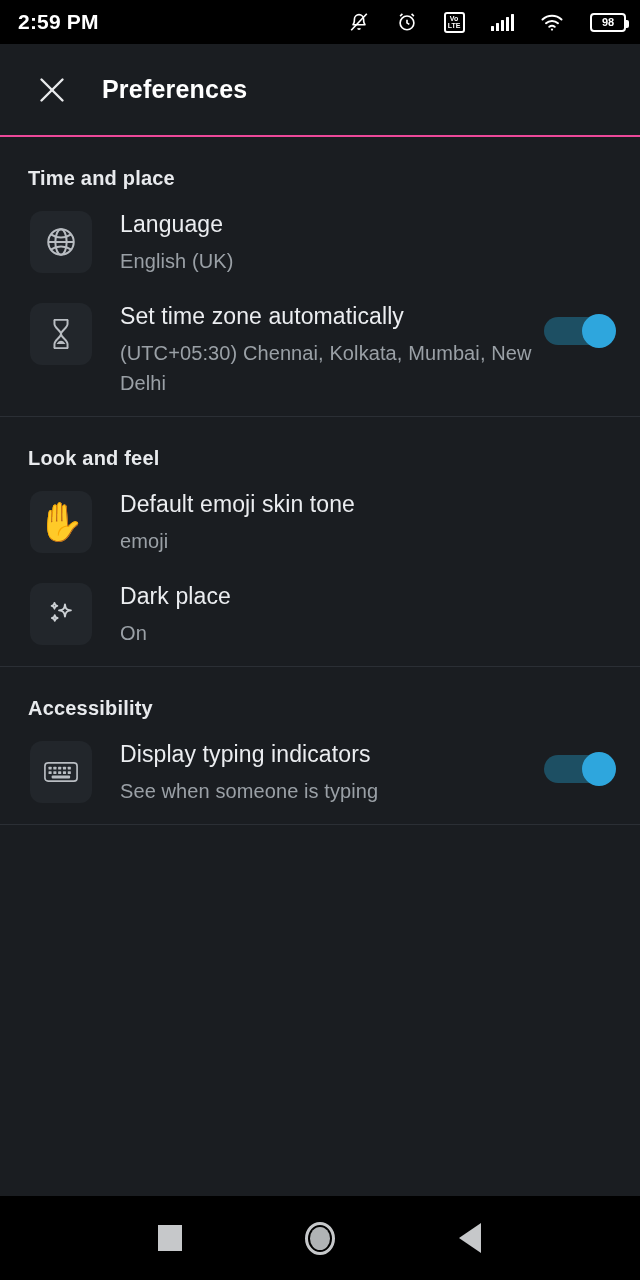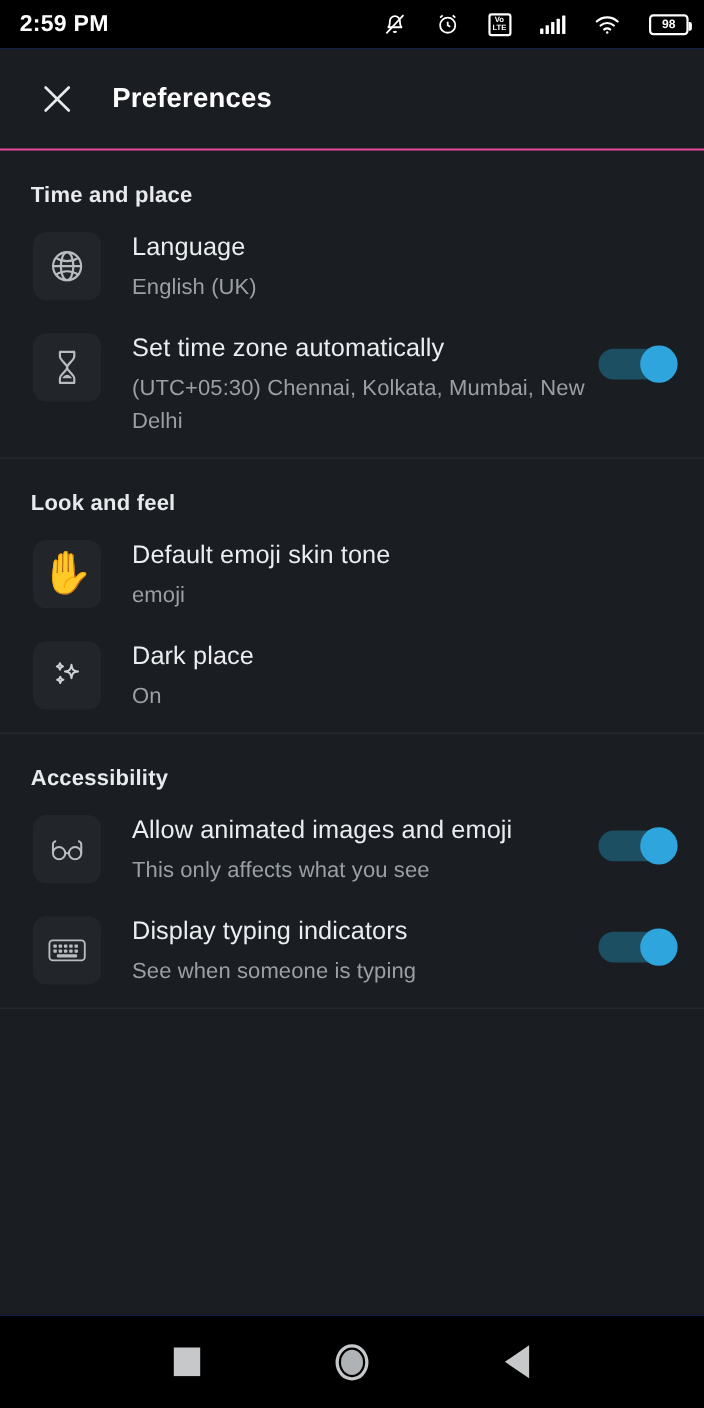--- a/index.html
+++ b/index.html
@@ -2,21 +2,21 @@
 <html><head>
 <meta charset="utf-8">
 <style>
   * { margin:0; padding:0; box-sizing:border-box; }
   html,body {
     width:640px; height:1280px;
     background:#000;
     font-family:"Liberation Sans", sans-serif;
     overflow:hidden;
   }
-  #phone { position:relative; width:640px; height:1280px; background:#1d4ed8; }
+  #phone { position:relative; width:640px; height:1280px; background:#14532d; }
 
   
   .statusbar{
     height:44px; background:#000; display:flex; align-items:center;
     padding:0 14px 0 18px; color:#fff;
   }
   .sb-time{ font-size:21px; font-weight:bold; letter-spacing:.2px; }
   .sb-right{ margin-left:auto; display:flex; align-items:center; gap:26px; }
   .sb-icon{ display:flex; align-items:center; }
   .volte{
@@ -225,40 +225,20 @@
         <div class="row-text">
           <div class="row-title">Dark place</div>
           <div class="row-sub">On</div>
         </div>
       </div>
     </div>
 
     <div class="section">
       <div class="section-title">Accessibility</div>
 
-      <div class="row">
-        <div class="tile">
-          <svg width="34" height="26" viewBox="0 0 28 20" fill="none" stroke="#b9bdc2" stroke-width="1.5">
-            <circle cx="8" cy="13" r="4.6"></circle>
-            <circle cx="20" cy="13" r="4.6"></circle>
-            <path d="M12.6 13h2.8"></path>
-            <path d="M3.4 13V6.4A2.4 2.4 0 0 1 5.8 4M24.6 13V6.4A2.4 2.4 0 0 0 22.2 4"></path>
-          </svg>
-        </div>
-        <div class="row-text">
-          <div class="row-title">Allow animated images and emoji</div>
-          <div class="row-sub">This only affects what you see</div>
-        </div>
-        <div class="row-right">
-          <div class="toggle on">
-            <span class="track"></span>
-            <span class="thumb"></span>
-          </div>
-        </div>
-      </div>
 
 
       <div class="row">
         <div class="tile">
           <svg width="36" height="28" viewBox="0 0 30 22" fill="none" stroke="#b9bdc2" stroke-width="1.4">
             <rect x="1.6" y="3.4" width="26.8" height="15.2" rx="2.6"></rect>
             <g fill="#b9bdc2" stroke="none">
               <rect x="4.6" y="6.6" width="2.6" height="2.4" rx=".5"></rect>
               <rect x="8.6" y="6.6" width="2.6" height="2.4" rx=".5"></rect>
               <rect x="12.6" y="6.6" width="2.6" height="2.4" rx=".5"></rect>

